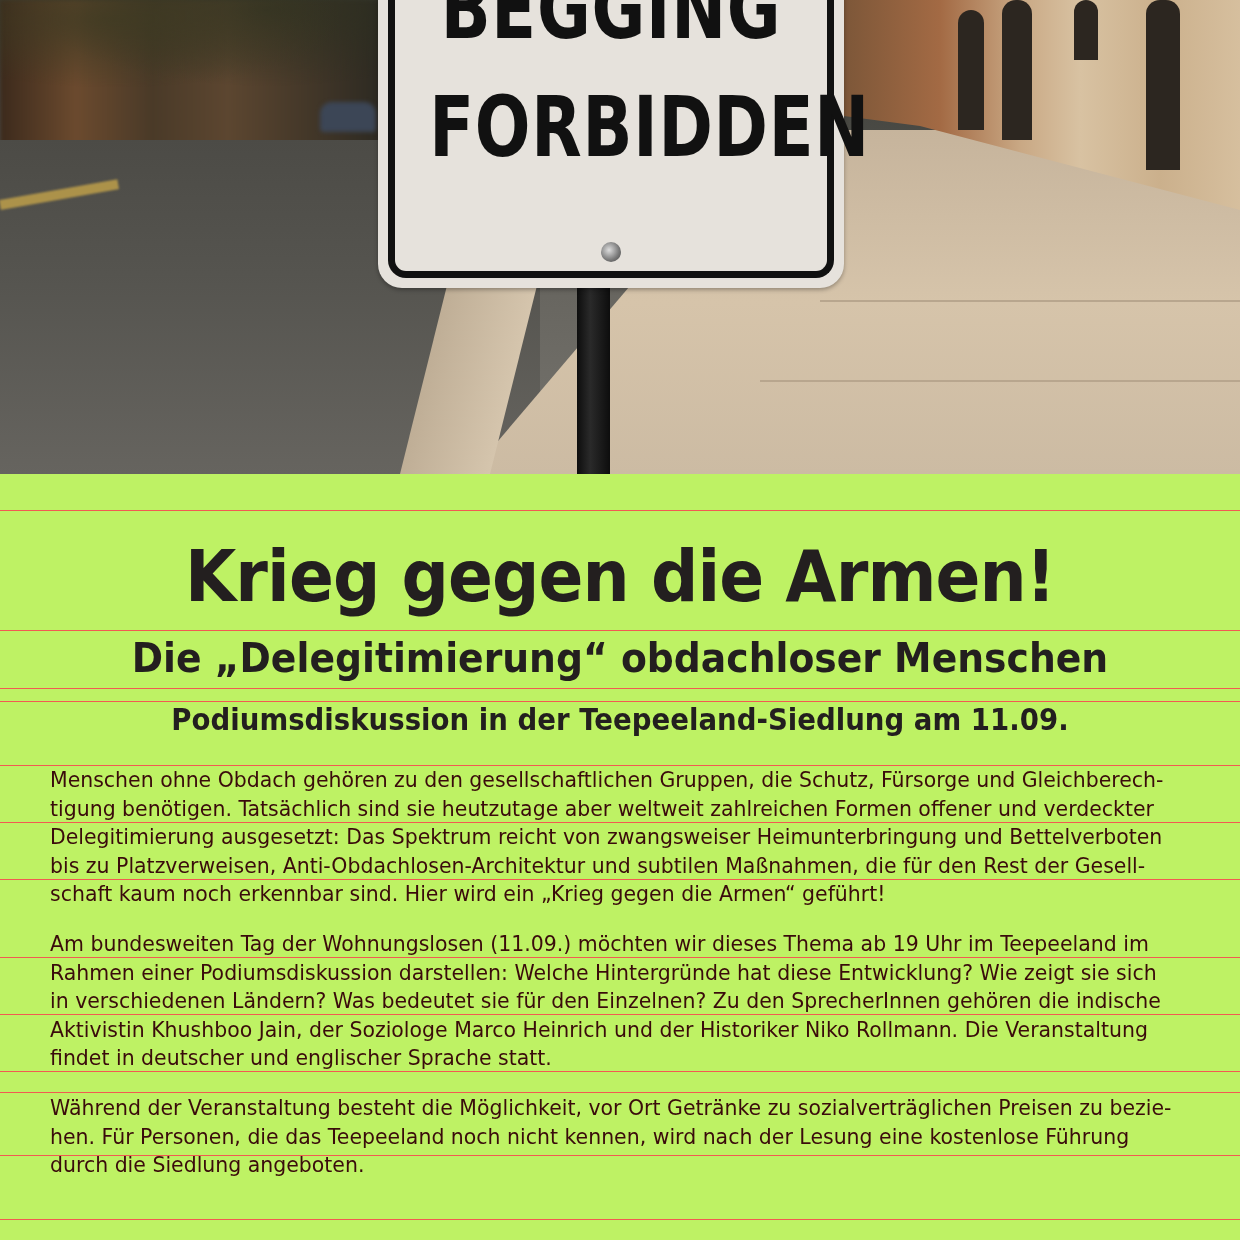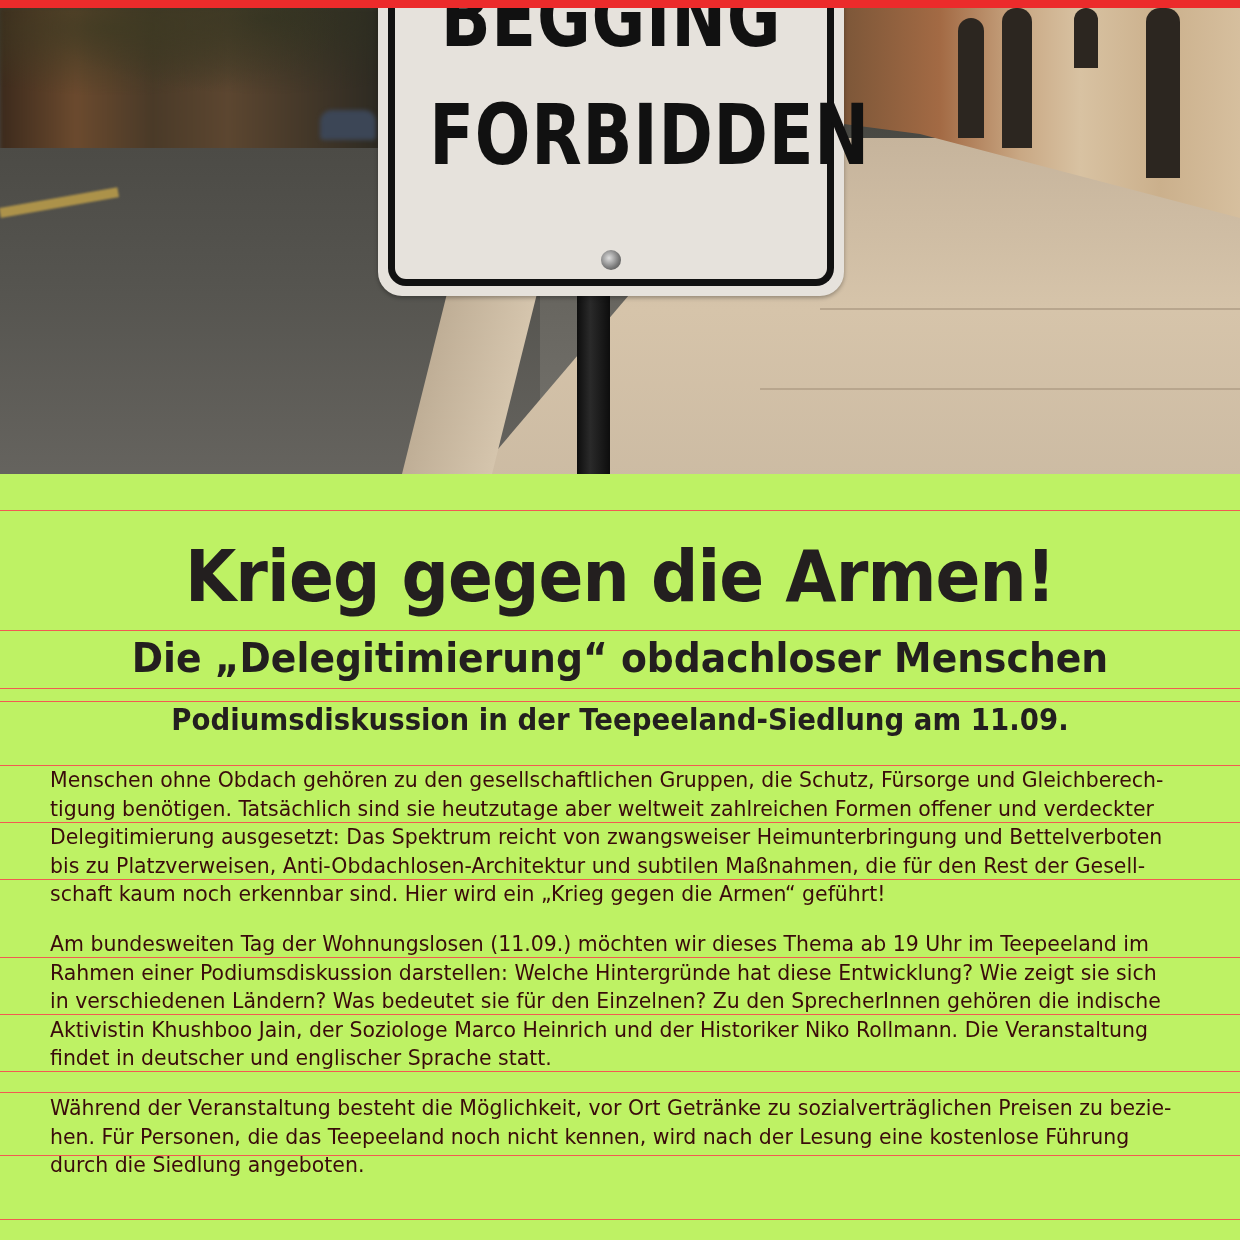--- a/index.html
+++ b/index.html
@@ -4,21 +4,21 @@
 <style>
   html, body { margin: 0; padding: 0; }
   body {
     width: 1240px; height: 1240px; overflow: hidden;
     background: #ec2b2b;
     font-family: "DejaVu Sans", sans-serif;
     position: relative;
   }
   
   .photo {
-    position: absolute; left: 0; top: 8px; width: 1240px; height: 474px;
+    position: absolute; left: 0; top: 0; width: 1240px; height: 474px;
     overflow: hidden;
     background: #8a7d6a;
   }
   .road {
     position: absolute; left: 0; top: 0; width: 100%; height: 100%;
     background: linear-gradient(180deg, #3a3a32 0%, #4b4b46 30%, #67655f 60%, #76746e 100%);
   }
   .buildings-left {
     position: absolute; left: 0; top: 0; width: 380px; height: 150px;
     background: linear-gradient(90deg, #3c2a1c 0%, #6b4a2e 20%, #4a3a28 40%, #5c4630 60%, #2d2a22 100%);

